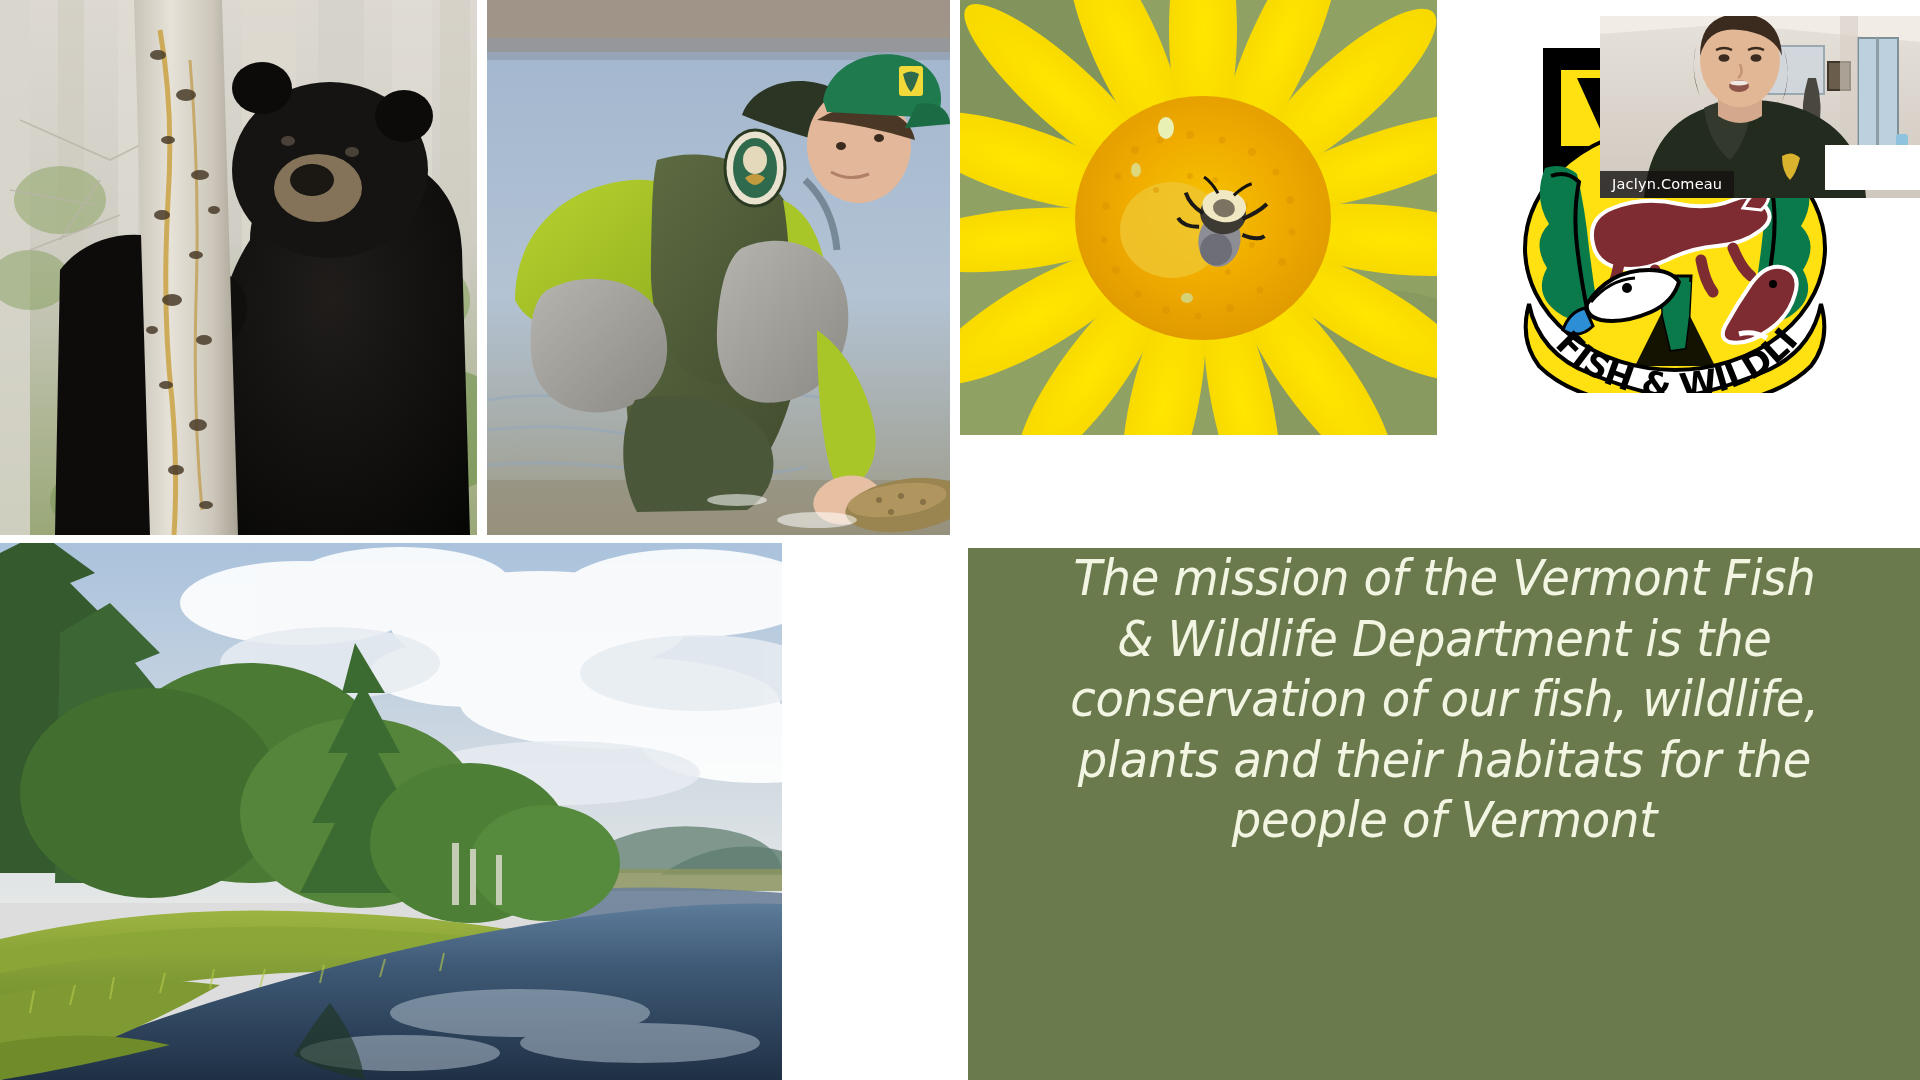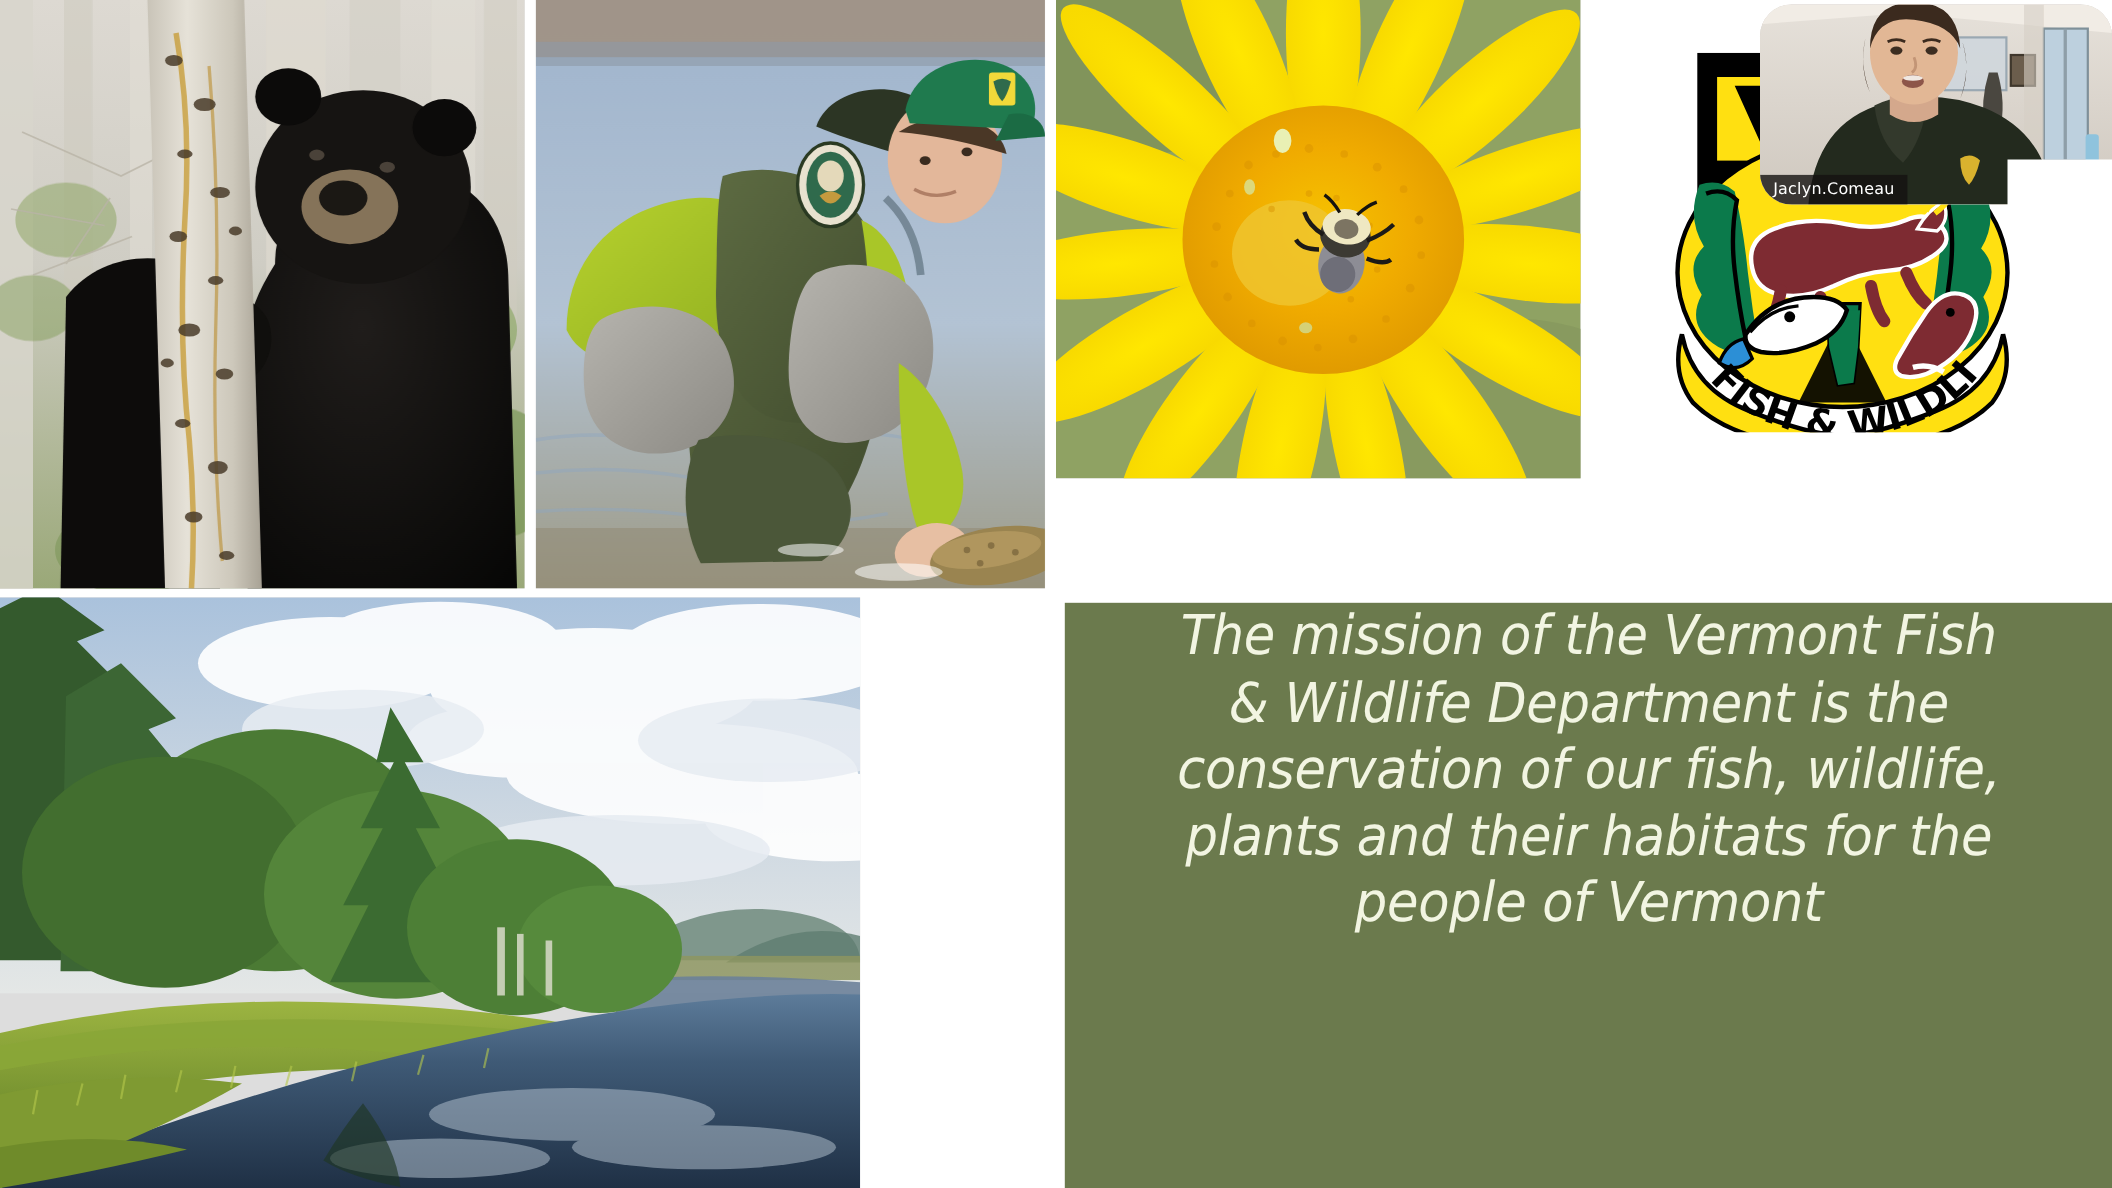--- a/index.html
+++ b/index.html
@@ -22,22 +22,22 @@
     text-align:center; letter-spacing:-0.3px;
     padding:0 58px; transform:scaleX(0.93); transform-origin:center;
   }
 
   
   #logo-block { position:absolute; left:1515px; top:48px; width:320px; height:345px; }
   #logo-block svg { display:block; width:100%; height:100%; }
 
   
   #video-tile {
-    position:absolute; left:1600px; top:4px; width:320px; height:182px;
-    overflow:hidden; background:#cfc9c3;border-radius:29px;
+    position:absolute; left:1600px; top:16px; width:320px; height:182px;
+    overflow:hidden; background:#cfc9c3;
   }
   #video-tile svg { display:block; width:100%; height:100%; }
   #video-name-badge {
     position:absolute; left:0px; bottom:0px;
     background:rgba(20,18,16,0.80);
     color:#ffffff; font-size:14.5px; font-family:"DejaVu Sans", sans-serif;
     padding:5px 12px 6px 12px; letter-spacing:0.2px; white-space:nowrap;
   }
   #video-white-fill {
     position:absolute; left:1825px; top:145px; width:95px; height:45px; background:#ffffff;

